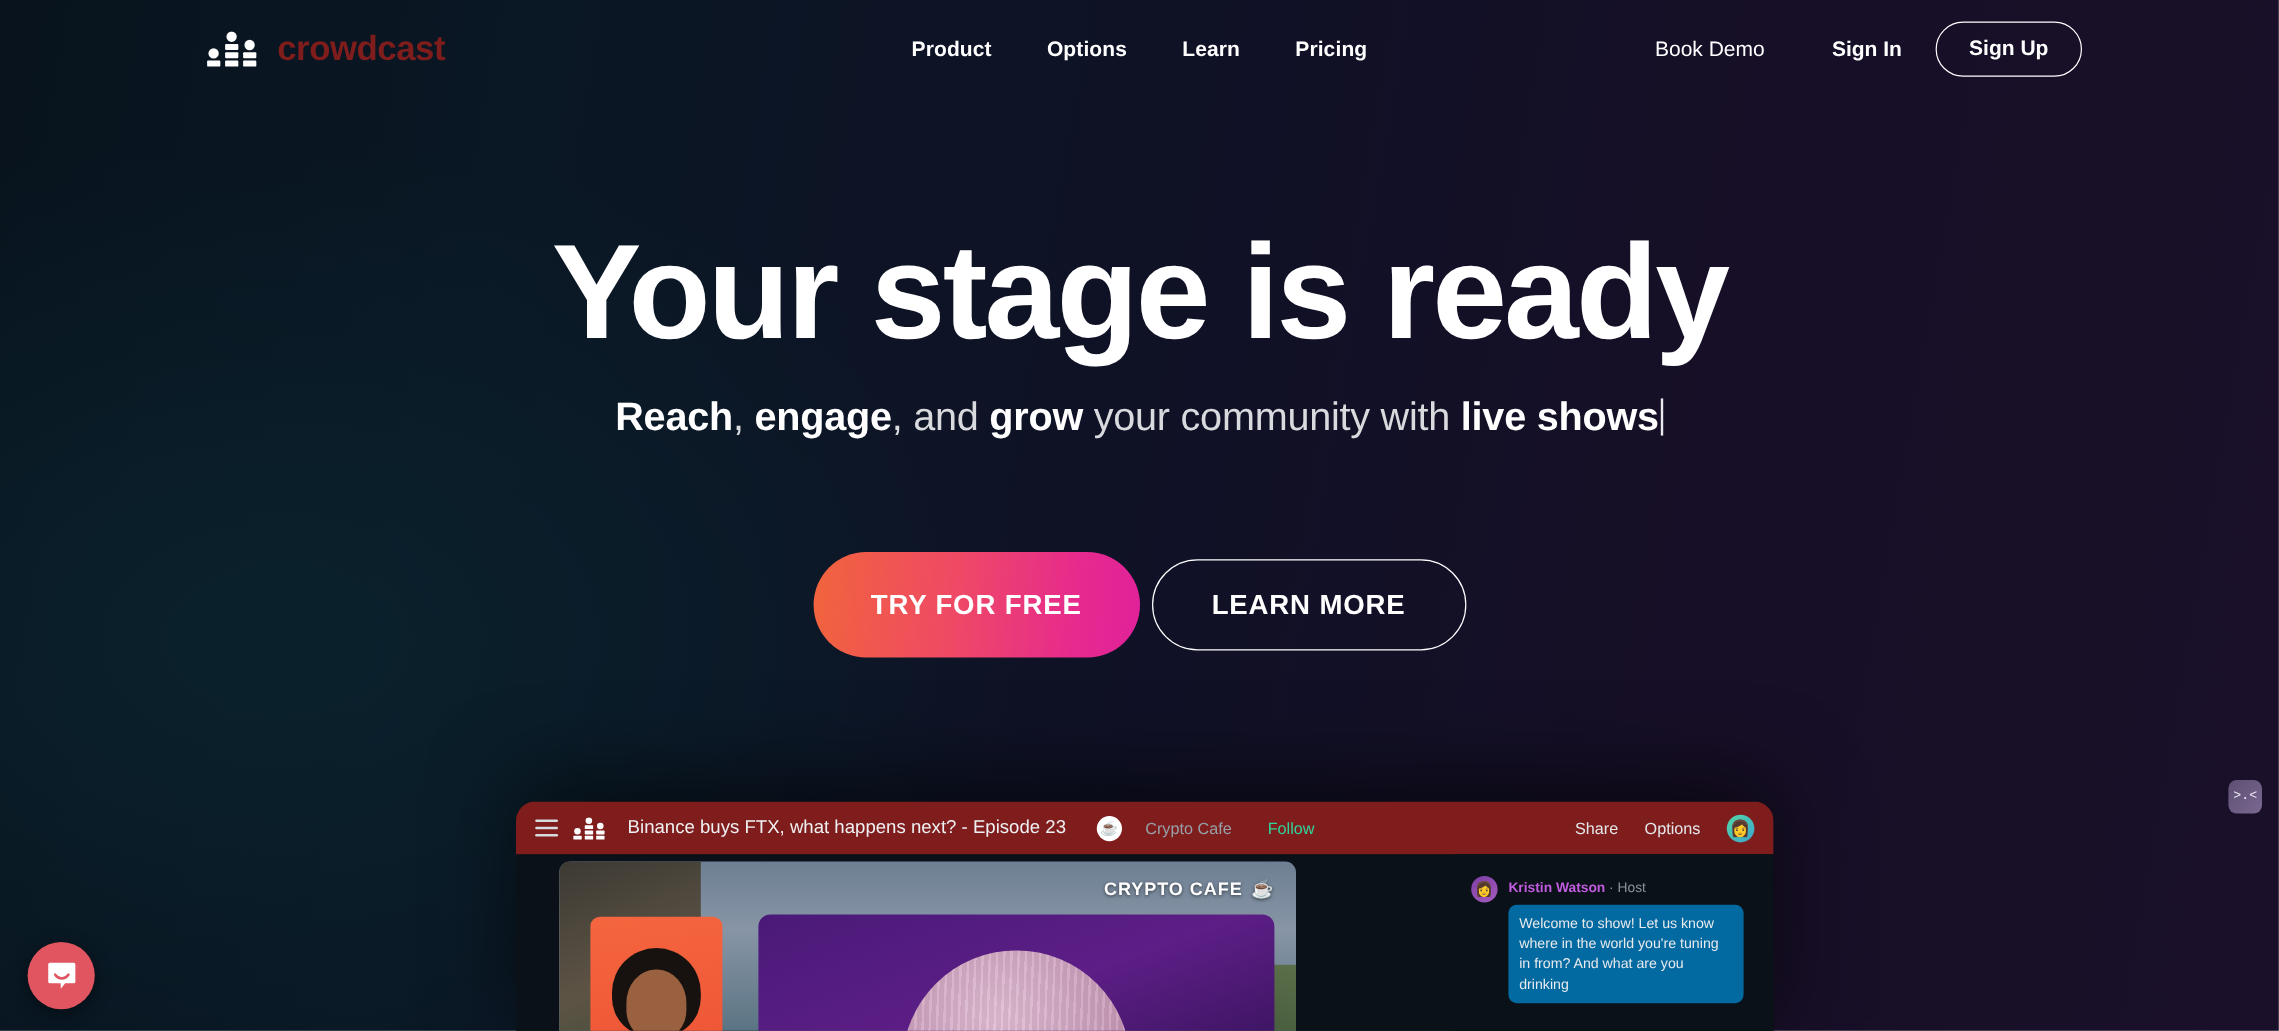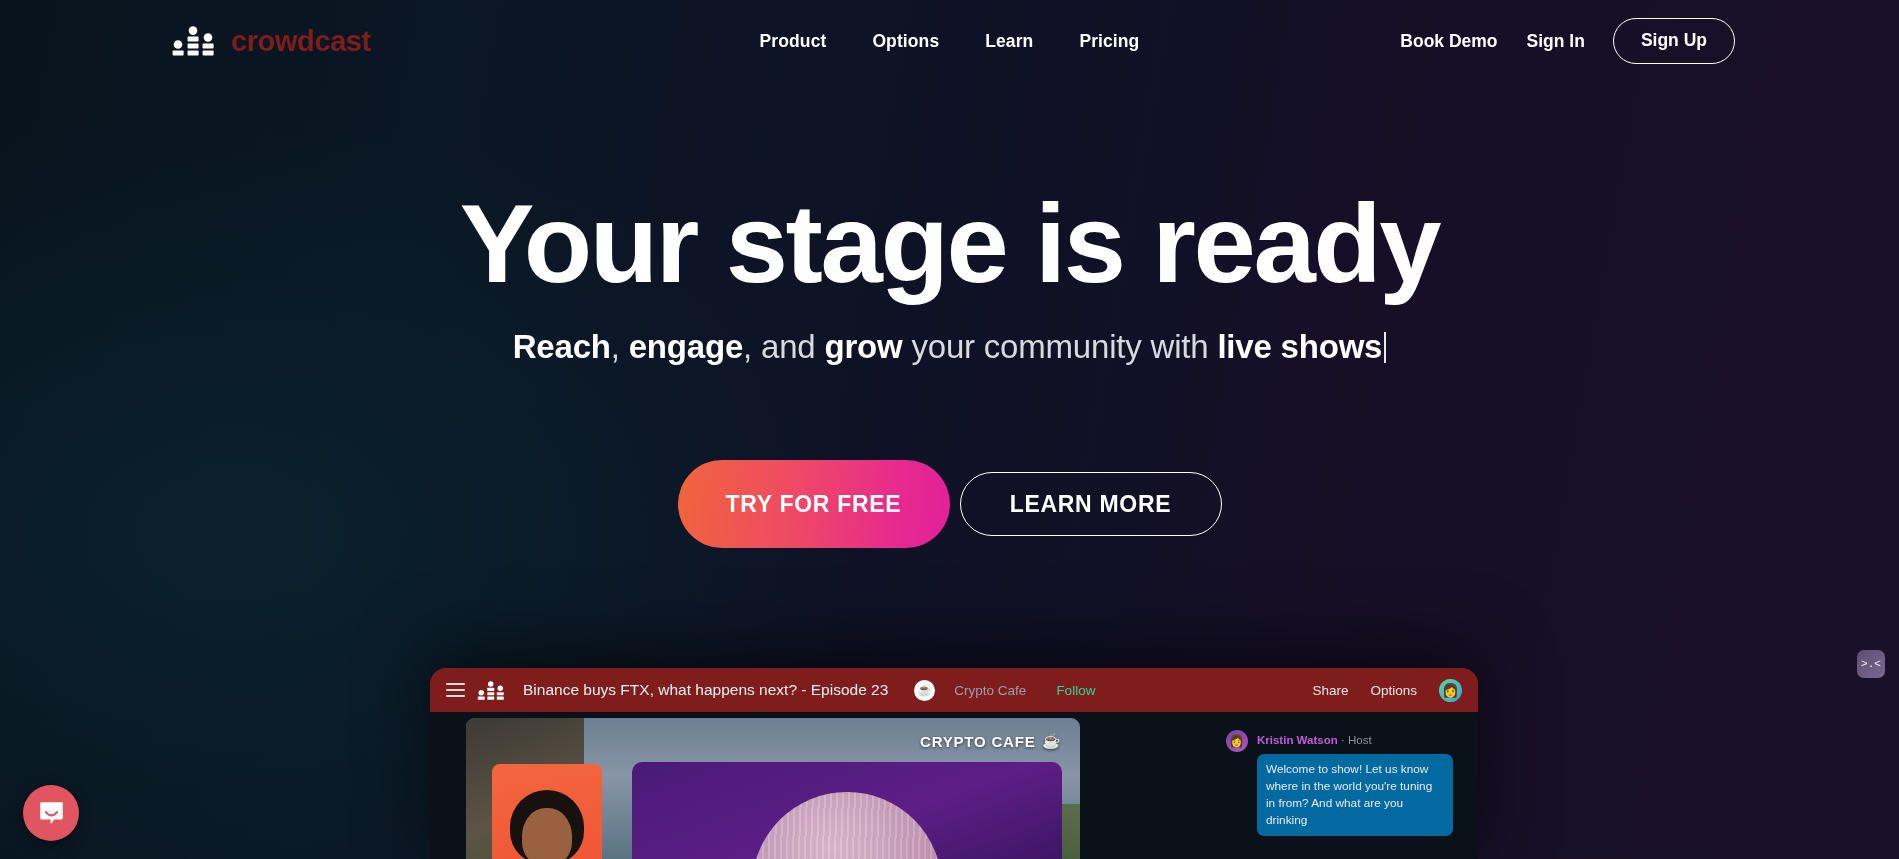--- a/index.html
+++ b/index.html
@@ -33,21 +33,21 @@
     display:flex; align-items:center; gap:46px;
   }
   .nav-link{
     font-size:17.5px; font-weight:700; color:#ffffff; letter-spacing:0.1px;
     cursor:pointer; white-space:nowrap;
   }
 
   .header-right{
     margin-left:auto; display:flex; align-items:center; gap:0; padding-right:108px;
   }
-  .book-demo{ font-size:17.5px; font-weight:700; color:#fff; cursor:pointer; margin-right:29px; }
+  .book-demo{ font-size:17.5px; font-weight:400; color:#fff; cursor:pointer; margin-right:56px; }
   .sign-in{ font-size:17.5px; font-weight:700; color:#fff; cursor:pointer; margin-right:28px; }
   .sign-up{
     font-size:17.5px; font-weight:700; color:#fff; cursor:pointer;
     border:1.6px solid #ffffff; border-radius:30px;
     padding:13px 27px; line-height:1; white-space:nowrap;
   }
 
   
   .hero{ position:absolute; top:0; left:0; right:0; text-align:center; }
   .hero-title{
@@ -73,21 +73,21 @@
   .btn{
     font-size:23px; font-weight:700; letter-spacing:0.7px;
     border-radius:44px; cursor:pointer; line-height:1;
     display:flex; align-items:center; justify-content:center;
   }
   .btn-primary{
     width:272px; height:88px; color:#fff; border:none;
     background:linear-gradient(95deg,#f1643c 0%,#ef4a64 42%,#e62a8e 80%,#e0219a 100%);
   }
   .btn-ghost{
-    width:262px; height:64px; color:#fff;
+    width:262px; height:76px; color:#fff;
     border:1.6px solid #ffffff; background:transparent;
   }
 
   
   .app-mock{
     position:absolute; left:430px; top:668px;
     width:1048px; height:200px;
     background:#0f1720;
     border-radius:16px 16px 0 0;
     overflow:hidden;

